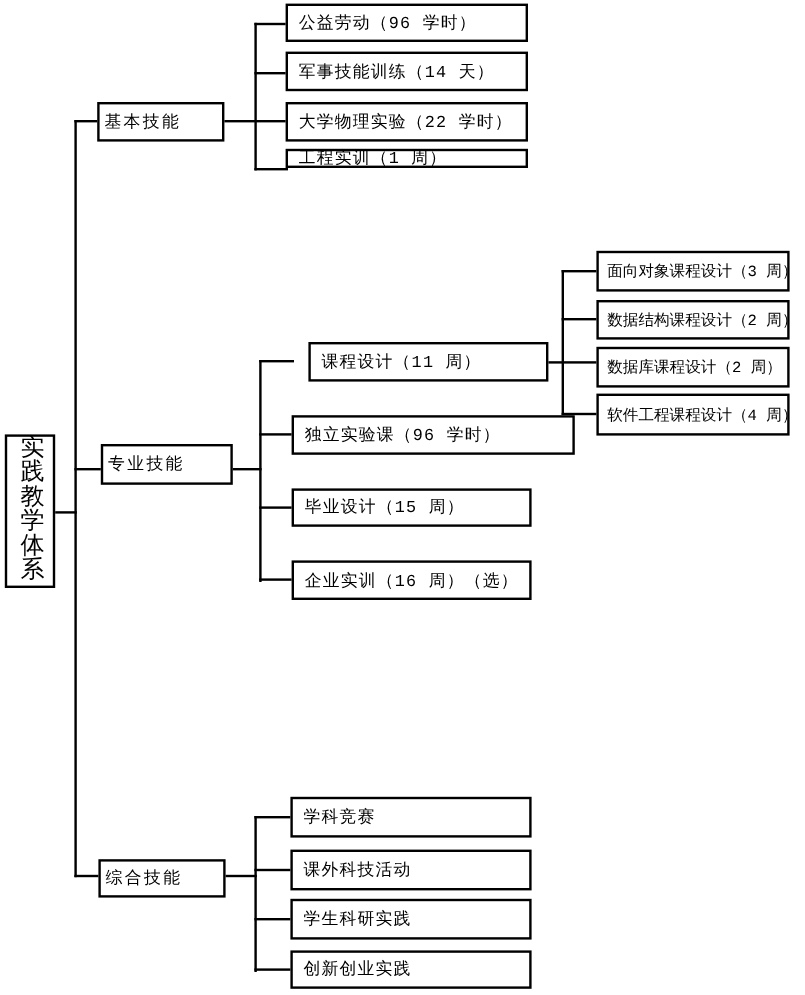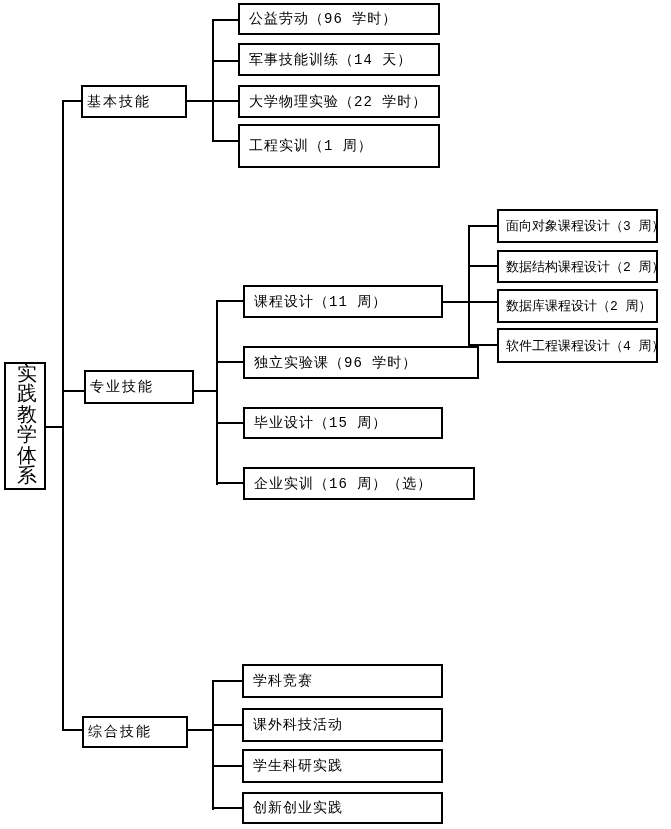--- a/index.html
+++ b/index.html
@@ -98,34 +98,34 @@
 
   <div class="node" style="left:238px;top:3px;width:202px;height:32px">
     <span>公益劳动（96 学时）</span>
   </div>
   <div class="node" style="left:238px;top:43px;width:202px;height:33px">
     <span>军事技能训练（14 天）</span>
   </div>
   <div class="node" style="left:238px;top:85px;width:202px;height:33px">
     <span>大学物理实验（22 学时）</span>
   </div>
-  <div class="node" style="left:238px;top:124px;width:202px;height:44px">
+  <div class="node" style="left:238px;top:124px;width:202px;height:16px">
     <span>工程实训（1 周）</span>
   </div>
 
-  <div class="node" style="left:243px;top:285px;width:200px;height:33px">
+  <div class="node" style="left:257px;top:285px;width:200px;height:33px">
     <span>课程设计（11 周）</span>
   </div>
   <div class="node" style="left:243px;top:346px;width:236px;height:33px">
     <span>独立实验课（96 学时）</span>
   </div>
   <div class="node" style="left:243px;top:407px;width:200px;height:32px">
     <span>毕业设计（15 周）</span>
   </div>
-  <div class="node" style="left:243px;top:467px;width:232px;height:33px">
+  <div class="node" style="left:243px;top:467px;width:200px;height:33px">
     <span>企业实训（16 周）（选）</span>
   </div>
 
   <div class="node small" style="left:497px;top:209px;width:161px;height:34px">
     <span>面向对象课程设计（3 周）</span>
   </div>
   <div class="node small" style="left:497px;top:250px;width:161px;height:33px">
     <span>数据结构课程设计（2 周）</span>
   </div>
   <div class="node small" style="left:497px;top:289px;width:161px;height:34px">

